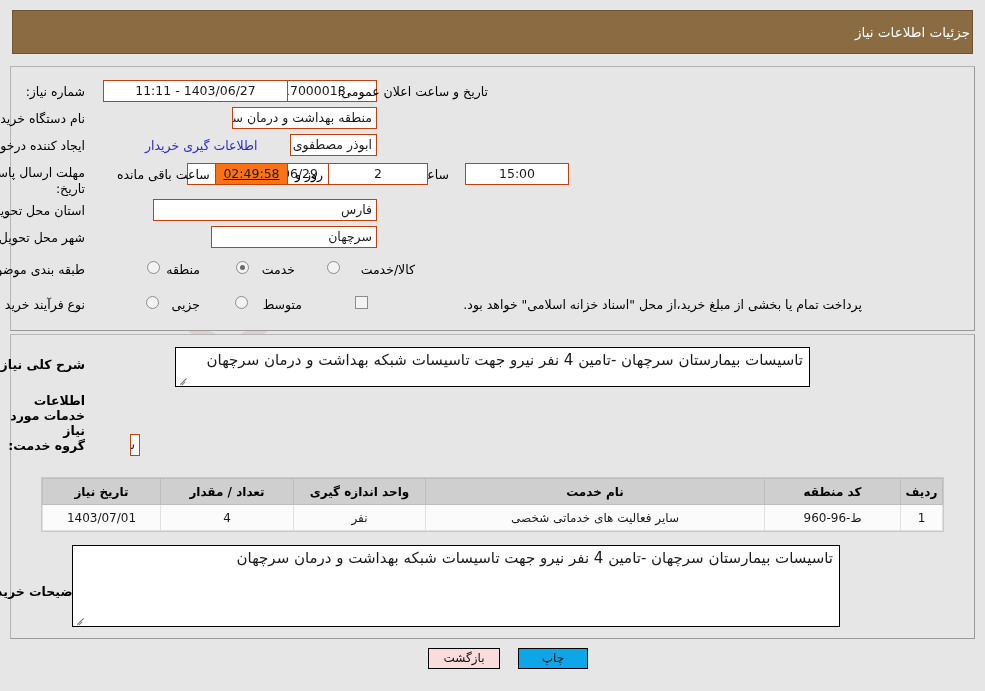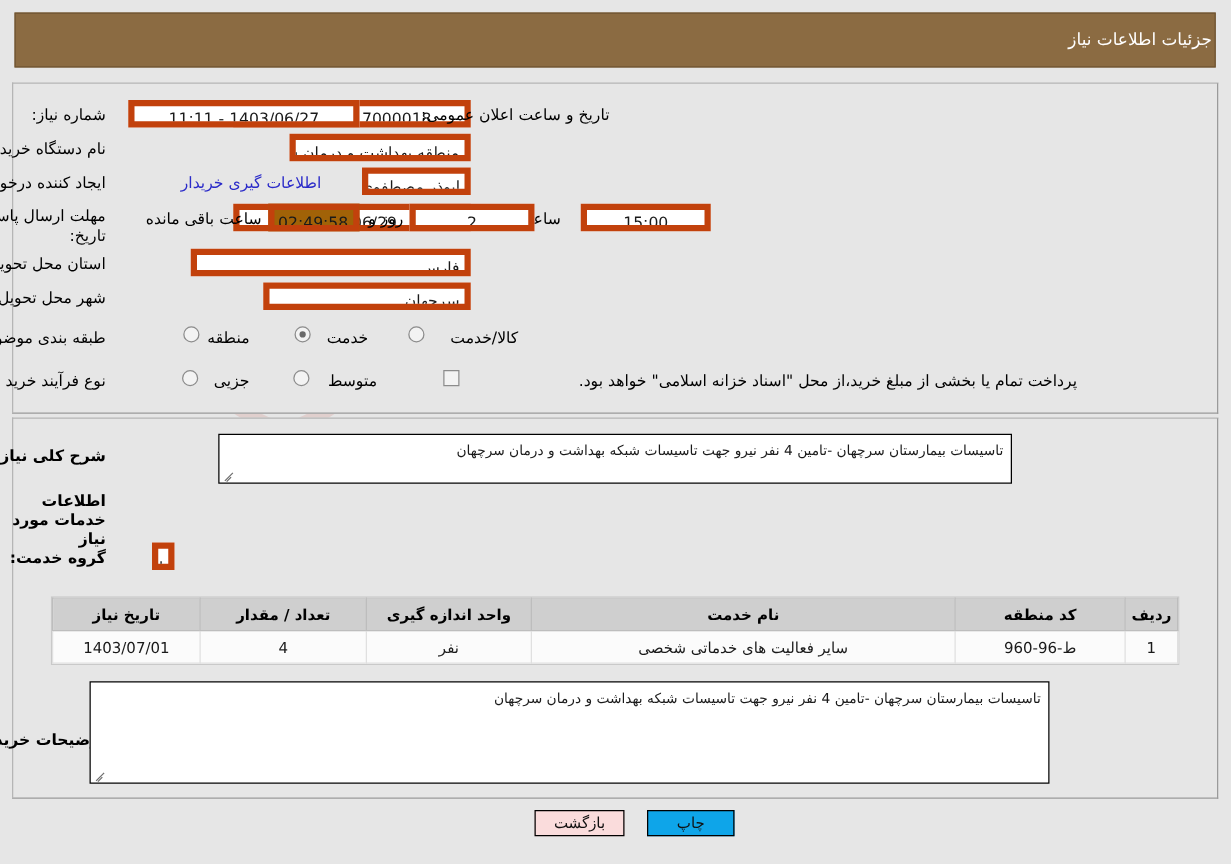--- a/index.html
+++ b/index.html
@@ -64,33 +64,33 @@
     font-size: 12.5px;
     color: #000;
     white-space: nowrap;
     line-height: 15px;
     z-index: 3;
   }
   .lbl.bold { font-weight: bold; }
   .fld {
     position: absolute;
     background: #ffffff;
-    border: 5px solid #c2410c;
+    border: 1px solid #c2410c;
     font-size: 12.5px;
     color: #1a1a1a;
     line-height: 20px;
     height: 22px;
     padding: 0 4px;
     white-space: nowrap;
     overflow: hidden;
     text-align: right;
     z-index: 3;
   }
   .fld.center { text-align: center; }
-  .fld.yellow { background: #a16207; text-align: center; }
+  .fld.yellow { background: #f97316; text-align: center; text-decoration: underline; }
   .link {
     position: absolute;
     font-size: 12.5px;
     color: #2b2bc9;
     cursor: pointer;
     white-space: nowrap;
     z-index: 3;
   }
 
   
@@ -116,21 +116,21 @@
     border: 1px solid #8c8c8c;
     background: #f3f3f3;
     z-index: 3;
   }
 
   
   .ta {
     position: absolute;
     background: #ffffff;
     border: 1px solid #000000;
-    font-size: 11px;
+    font-size: 15px;
     color: #1a1a1a;
     padding: 4px 6px;
     text-align: right;
     line-height: 17px;
     overflow: hidden;
     z-index: 3;
   }
   .ta .grip {
     position: absolute;
     left: 3px; bottom: 1px;

